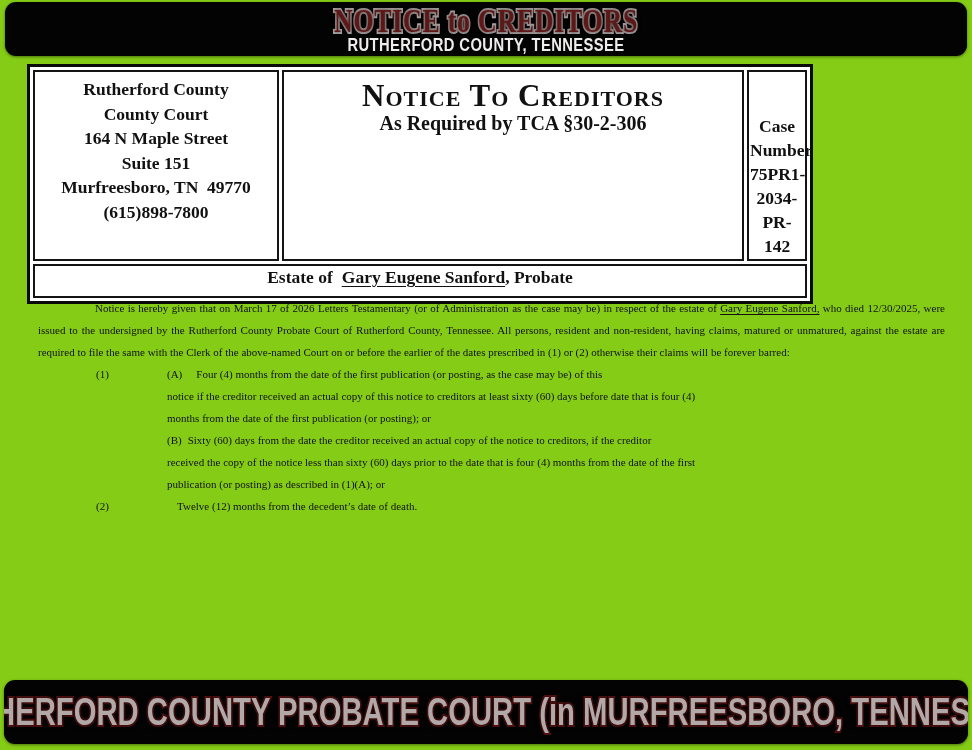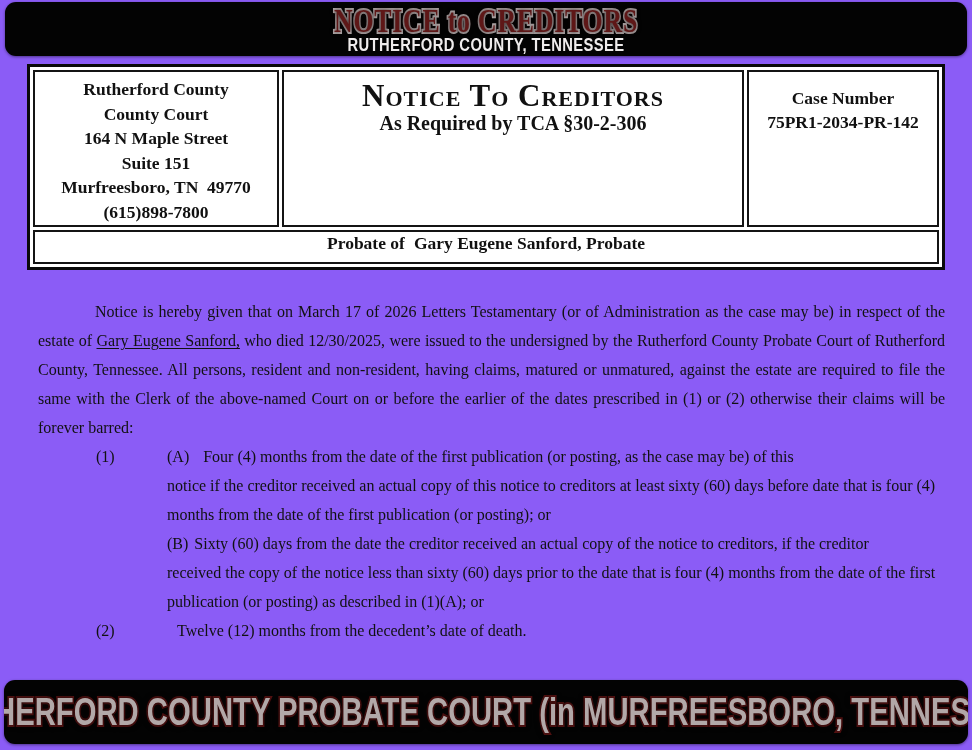--- a/index.html
+++ b/index.html
@@ -1,21 +1,21 @@
 <!DOCTYPE html>
 <html><head>
 <meta charset="utf-8">
 <style>
   * { box-sizing: border-box; }
   html, body { margin: 0; padding: 0; background: #ffffff; }
   .page {
     position: relative;
     width: 972px;
     height: 750px;
-    background: #8b5cf6;
+    background: #84cc16;
     font-family: "Liberation Serif", serif;
     color: #111;
     overflow: hidden;
   }
 
   
   .banner {
     position: absolute;
     background: #030303;
     border-radius: 11px;
@@ -66,21 +66,21 @@
     transform-origin: center;
     white-space: nowrap;
     text-shadow: 0 0 7px rgba(15,5,5,0.95);
   }
 
   
   table.header-table {
     position: absolute;
     left: 27px;
     top: 64px;
-    width: 918px;
+    width: 786px;
     border: 3px solid #0a0a0a;
     border-collapse: separate;
     border-spacing: 3px;
     table-layout: fixed;
     background: #fff;
   }
   table.header-table td {
     border: 2px solid #141414;
     background: #fff;
     vertical-align: top;
@@ -105,42 +105,43 @@
   .notice-statute {
     font-weight: bold;
     font-size: 20px;
     line-height: 22px;
   }
   td.case-cell {
     text-align: center;
     font-weight: bold;
     font-size: 17.5px;
     line-height: 24px;
-    padding-top: 14px;
+    padding-top: 42px;
   }
   td.estate-cell {
     height: 34px;
     text-align: center;
     vertical-align: middle;
     font-weight: bold;
     font-size: 17.5px;
   }
   .estate-name {
+    text-decoration: underline;
     text-underline-offset: 3px;
     margin-left: 9px;
   }
 
   
   .notice-body {
     position: absolute;
     left: 38px;
     top: 297px;
     width: 907px;
-    font-size: 16px;
-    line-height: 29px;
+    font-size: 11px;
+    line-height: 22px;
   }
   .main-para {
     margin: 0;
     text-align: justify;
     text-indent: 57px;
   }
   .name-underline {
     text-decoration: underline;
     text-underline-offset: 2px;
   }
@@ -186,21 +187,21 @@
       <td class="title-cell">
         <div class="notice-title">Notice To Creditors</div>
         <div class="notice-statute">As Required by TCA §30-2-306</div>
       </td>
       <td class="case-cell">
         <div>Case Number</div>
         <div>75PR1-2034-PR-142</div>
       </td>
     </tr>
     <tr>
-      <td class="estate-cell" colspan="3"><span>Probate of</span><span class="estate-name">Gary Eugene Sanford</span><span>, Probate</span></td>
+      <td class="estate-cell" colspan="3"><span>Estate of</span><span class="estate-name">Gary Eugene Sanford</span><span>, Probate</span></td>
     </tr>
   </tbody>
     </table>
 
   <div class="notice-body">
     <p class="main-para"><span>Notice is hereby given that on March 17 of 2026 Letters Testamentary (or of Administration as the case may be) in respect of the estate of </span><span class="name-underline">Gary Eugene Sanford,</span><span> who died 12/30/2025, were issued to the undersigned by the Rutherford County Probate Court of Rutherford County, Tennessee.  All persons, resident and non-resident, having claims, matured or unmatured, against the estate are required to file the same with the Clerk of the above-named Court on or before the earlier of the dates prescribed in (1) or (2) otherwise their claims will be forever barred:</span></p>
 
     <div class="deadline-list">
       <div class="li li-a">
         <span class="num">(1)</span>

